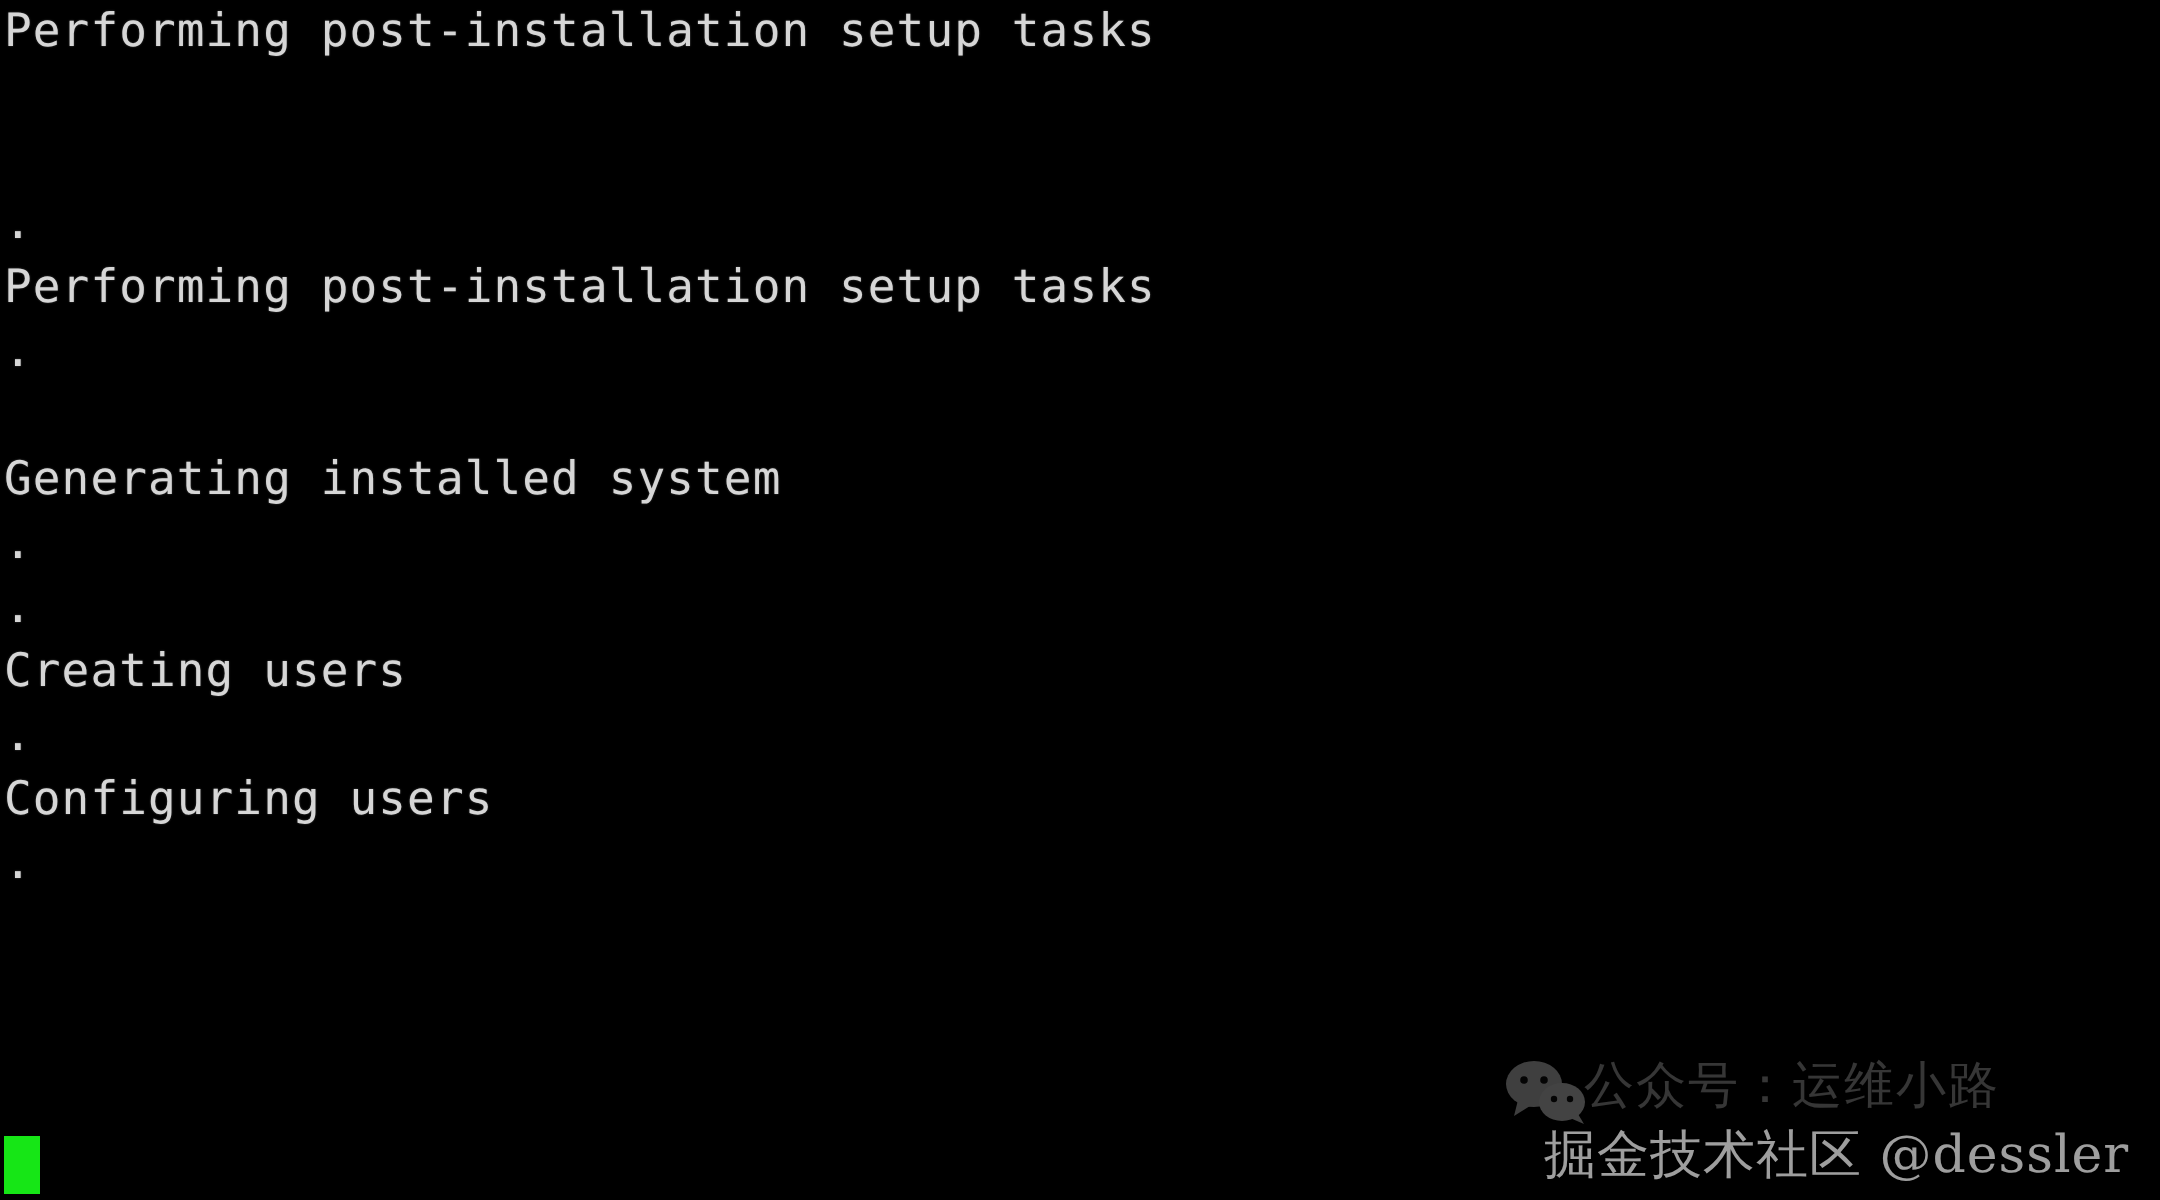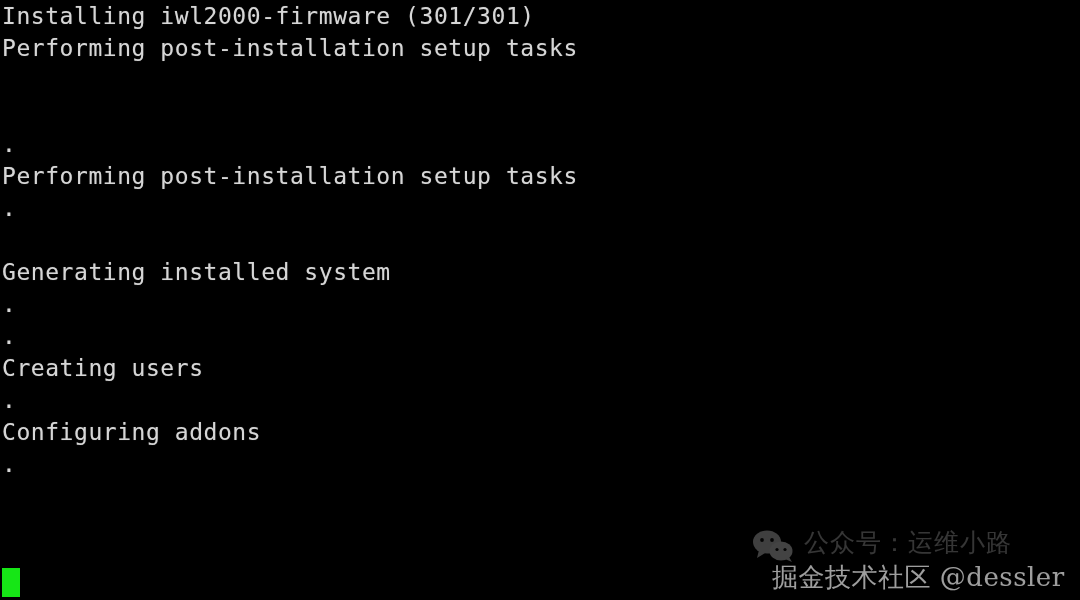--- a/index.html
+++ b/index.html
@@ -87,21 +87,20 @@
     position: absolute;
     left: 42px;
     top: 6px;
     display: flex;
     align-items: center;
     white-space: nowrap;
     color: rgba(255,255,255,0.21);
     font-family: "DejaVu Sans", "Liberation Sans", sans-serif;
     font-size: 25px;
     letter-spacing: 1px;
-    margin-left: 12px;
   }
 
   
   #wechat-logo {
     position: absolute;
     left: 2px;
     top: 10px;
     width: 44px;
     height: 32px;
     opacity: 0.30;
@@ -121,34 +120,33 @@
   #watermark-juejin .handle {
     font-family: "DejaVu Serif", "Liberation Serif", serif;
   }
 </style>
 </head>
 <body>
 
 <div id="terminal">
 
   <div id="console-output">
-    <span class="console-line">Installing iwl2000-firmware (301/301)</span>
     <span class="console-line">Performing post-installation setup tasks</span>
     <span class="console-line blank"></span>
     <span class="console-line blank"></span>
     <span class="console-line dot">.</span>
     <span class="console-line">Performing post-installation setup tasks</span>
     <span class="console-line dot">.</span>
     <span class="console-line blank"></span>
     <span class="console-line">Generating installed system</span>
     <span class="console-line dot">.</span>
     <span class="console-line dot">.</span>
     <span class="console-line">Creating users</span>
     <span class="console-line dot">.</span>
-    <span class="console-line">Configuring addons</span>
+    <span class="console-line">Configuring users</span>
     <span class="console-line dot">.</span>
   </div>
 
   <div id="cursor-row">
     <div id="block-cursor"></div>
   </div>
 
   <div id="watermark-layer">
 
     <svg id="wechat-logo" viewBox="0 0 44 32">

